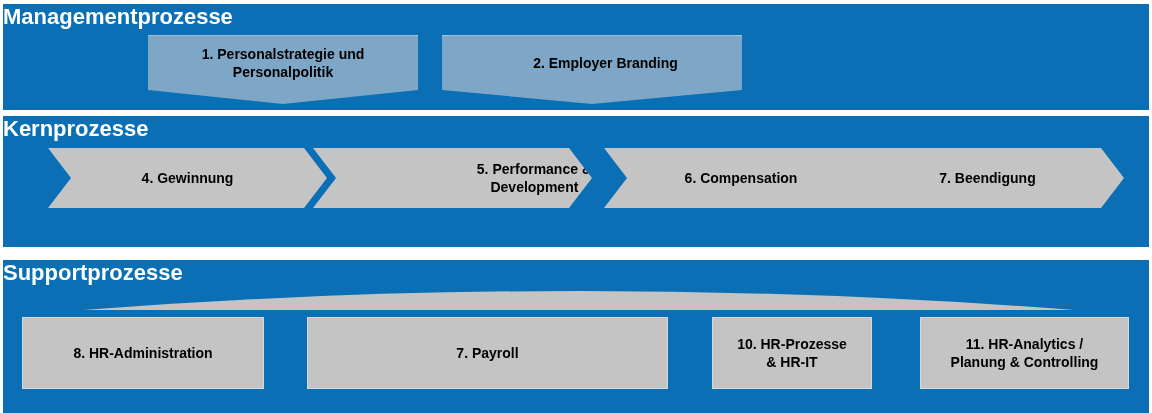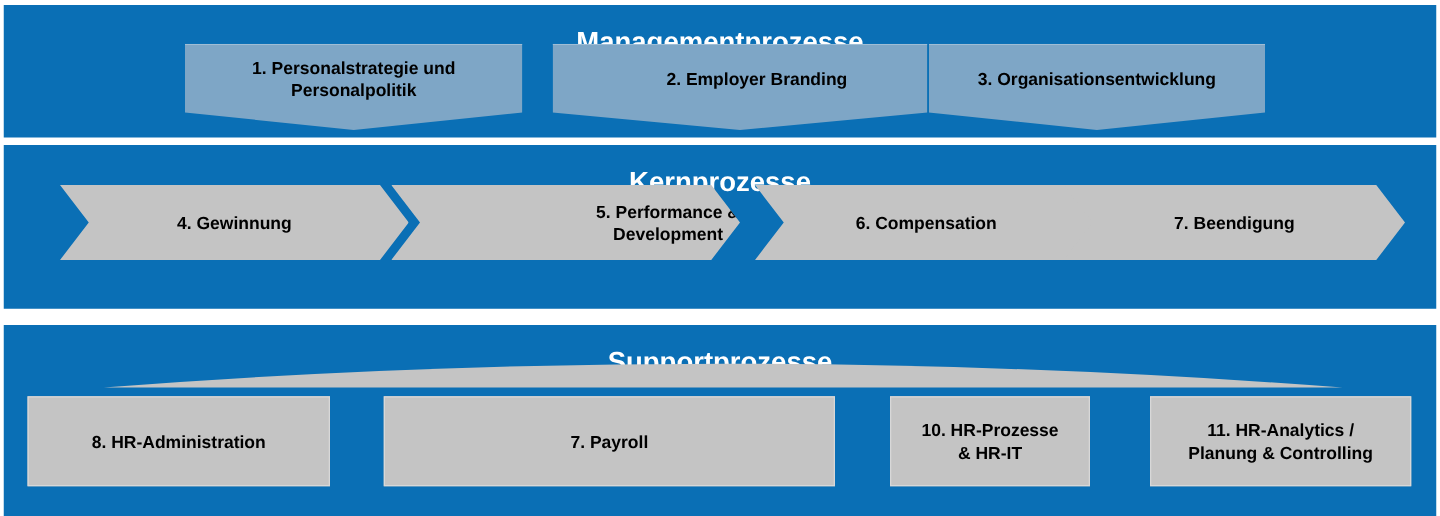--- a/index.html
+++ b/index.html
@@ -20,22 +20,21 @@
     left: 3px;
     width: 1146px;
     background: var(--band-blue, #0a6fb5);
   }
   .band-management { top: 4px;   height: 106px; }
   .band-core       { top: 116px; height: 131px; }
   .band-support    { top: 260px; height: 186px; }
 
   .band-title {
     margin: 0;
-    padding-top: 17px;
-    text-align: center;
+    padding-top: 0;
     font-size: 22px;
     font-weight: bold;
     color: var(--band-title-color, #ffffff);
     line-height: 26px;
   }
 
   .label {
     display: block;
     white-space: pre-line;
     text-align: center;
@@ -113,23 +112,20 @@
 
   <section class="band band-management">
     <h2 class="band-title">Managementprozesse</h2>
     <div class="pent pent-1">
       <span class="label">1. Personalstrategie und
 Personalpolitik</span>
     </div>
     <div class="pent pent-2">
       <span class="label">2. Employer Branding</span>
     </div>
-    <div class="pent pent-3">
-      <span class="label">3. Organisationsentwicklung</span>
-    </div>
   </section>
 
   <section class="band band-core">
     <h2 class="band-title">Kernprozesse</h2>
     <div class="arrow arrow-1">
       <span class="label">4. Gewinnung</span>
     </div>
     <div class="arrow arrow-2">
       <span class="label">5. Performance &amp;
 Development</span>

